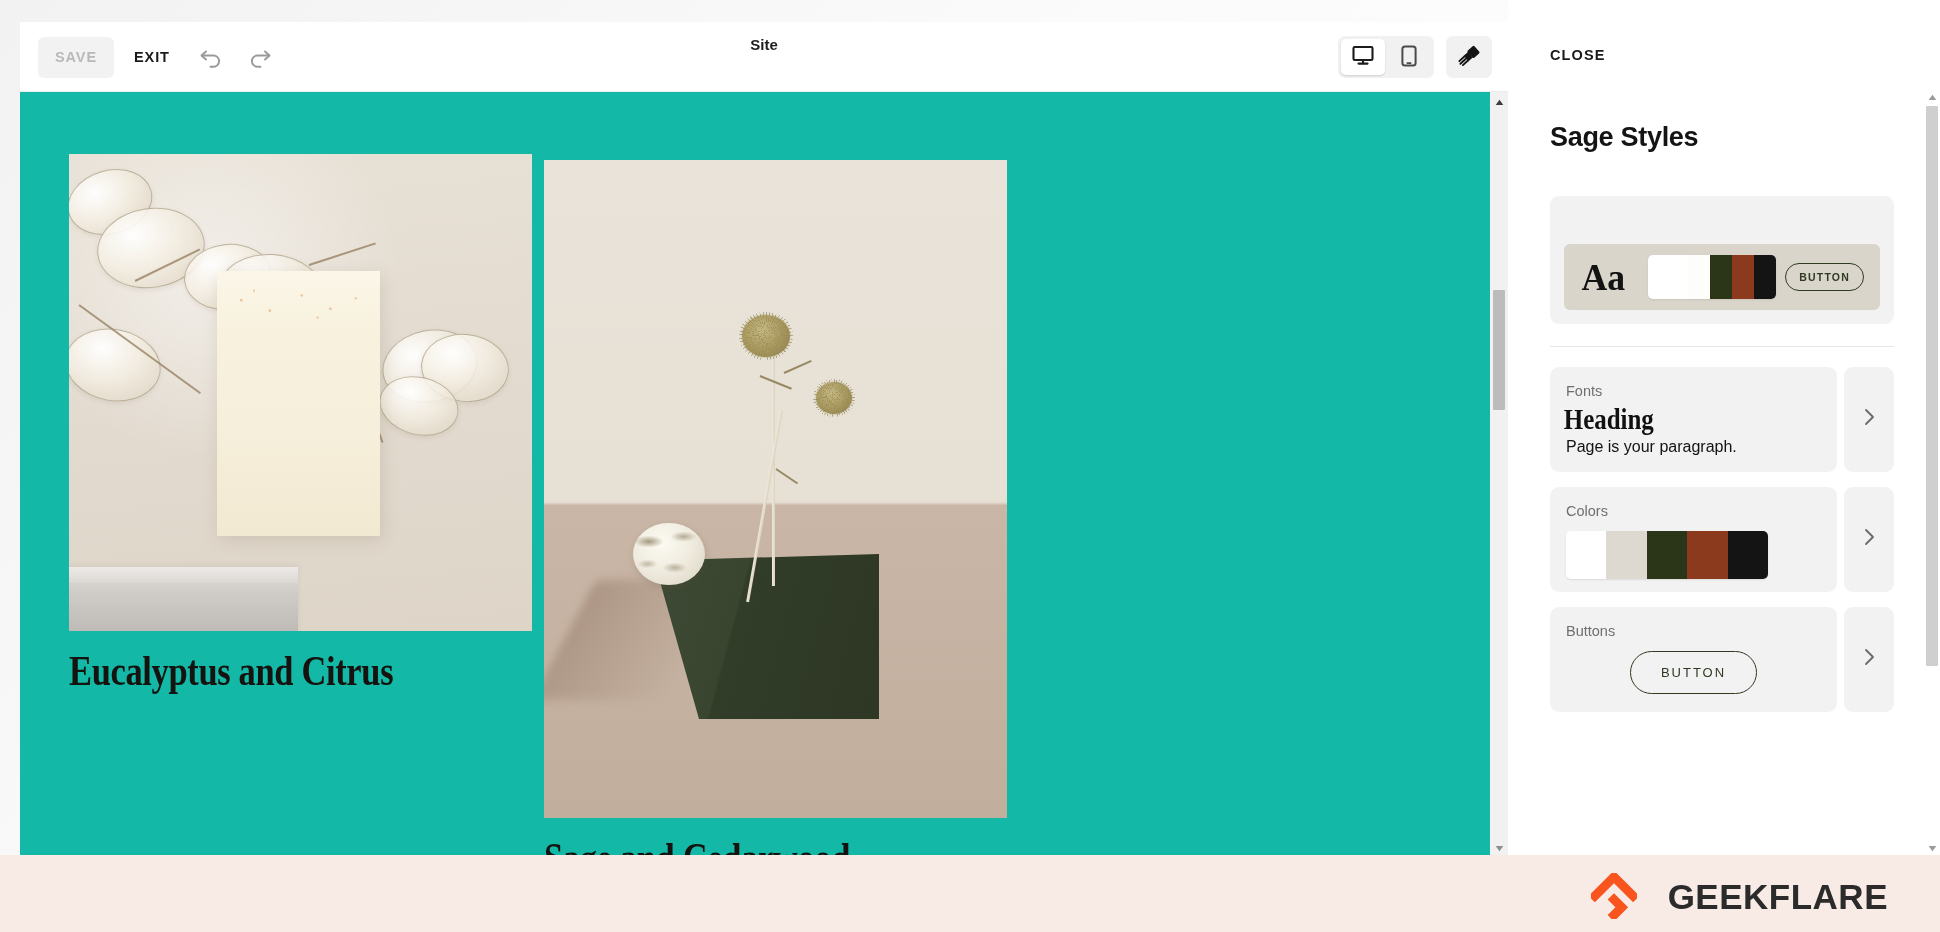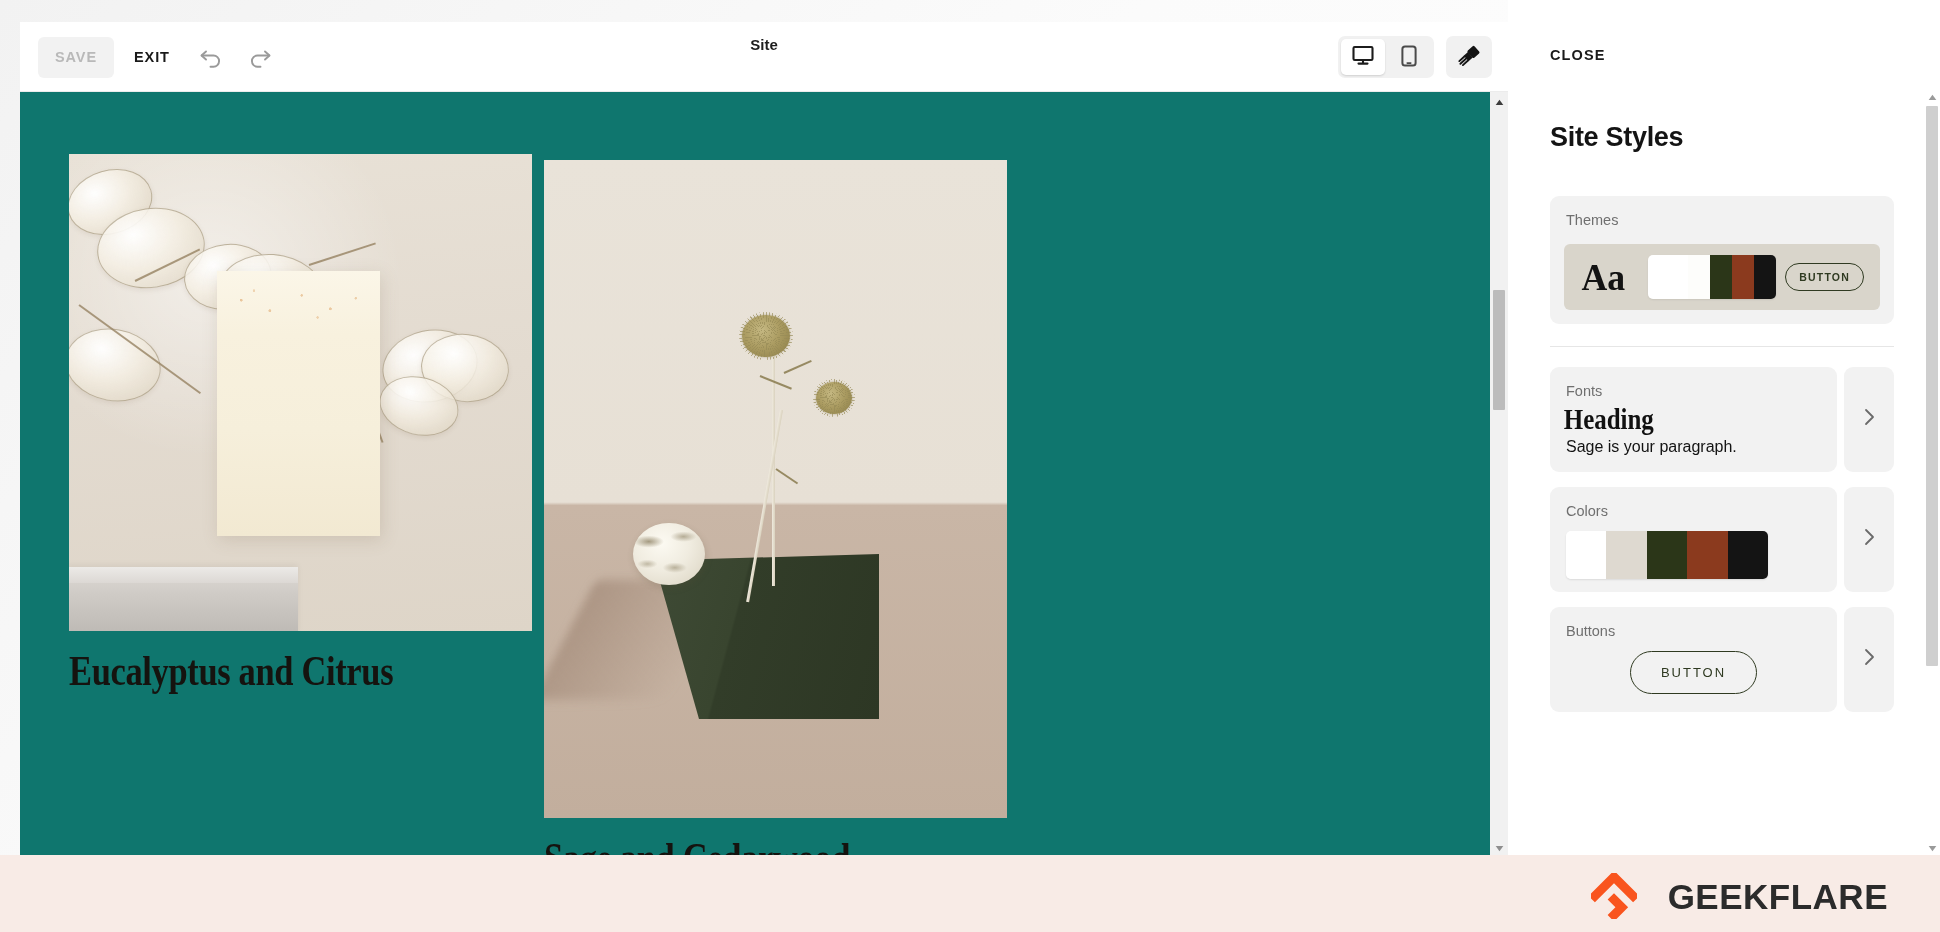--- a/index.html
+++ b/index.html
@@ -139,21 +139,21 @@
     position: absolute;
     left: 0; top: 70px;
     width: 1488px; height: 763px;
     background: #dfdcd4;
     overflow: hidden;
   }
   .canvas-inner {
     position: absolute;
     left: 0; top: 0;
     width: 1470px; height: 763px;
-    background: #0f766e;
+    background: #14b8a6;
   }
 
   .prod { position: absolute; }
   .prod-img {
     position: relative;
     overflow: hidden;
     background: #ded8cd;
   }
   .prod-title {
     font-family: "Liberation Serif", serif;
@@ -687,46 +687,45 @@
                 <path d="M4.5 6.2 L0.7 1 H8.3 Z" fill="#8e8e8e"></path>
               </svg>
           </span>
         </div>
       </div>
     </div>
   </div>
 
   <div class="styles-panel">
     <button class="panel-close">CLOSE</button>
-    <div class="panel-title">Site Styles</div>
+    <div class="panel-title">Sage Styles</div>
 
     <div class="panel-body">
 
       <div class="card themes-card">
-        <div class="card-label">Themes</div>
         <div class="theme-swatchbox">
           <div class="theme-aa">Aa</div>
           <div class="theme-colors">
             <span style="background:#ffffff"></span>
             <span style="background:#fdfdfb"></span>
             <span style="background:#2b3618"></span>
             <span style="background:#8b3a1e"></span>
             <span style="background:#141414"></span>
           </div>
           <button class="theme-btn-pill">BUTTON</button>
         </div>
       </div>
 
       <div class="divider"></div>
 
       <div class="card-row">
         <div class="card card-main fonts-card">
           <div class="card-label">Fonts</div>
           <div class="font-heading">Heading</div>
-          <div class="font-para">Sage is your paragraph.</div>
+          <div class="font-para">Page is your paragraph.</div>
         </div>
         <button class="card-chevron">
           <span>
             <svg width="11" height="18" viewBox="0 0 11 18" fill="none">
                 <path d="M2 2 L9 9 L2 16" stroke="#6a6a6a" stroke-width="1.8" stroke-linecap="round" stroke-linejoin="round"></path>
               </svg>
           </span>
         </button>
       </div>
 

